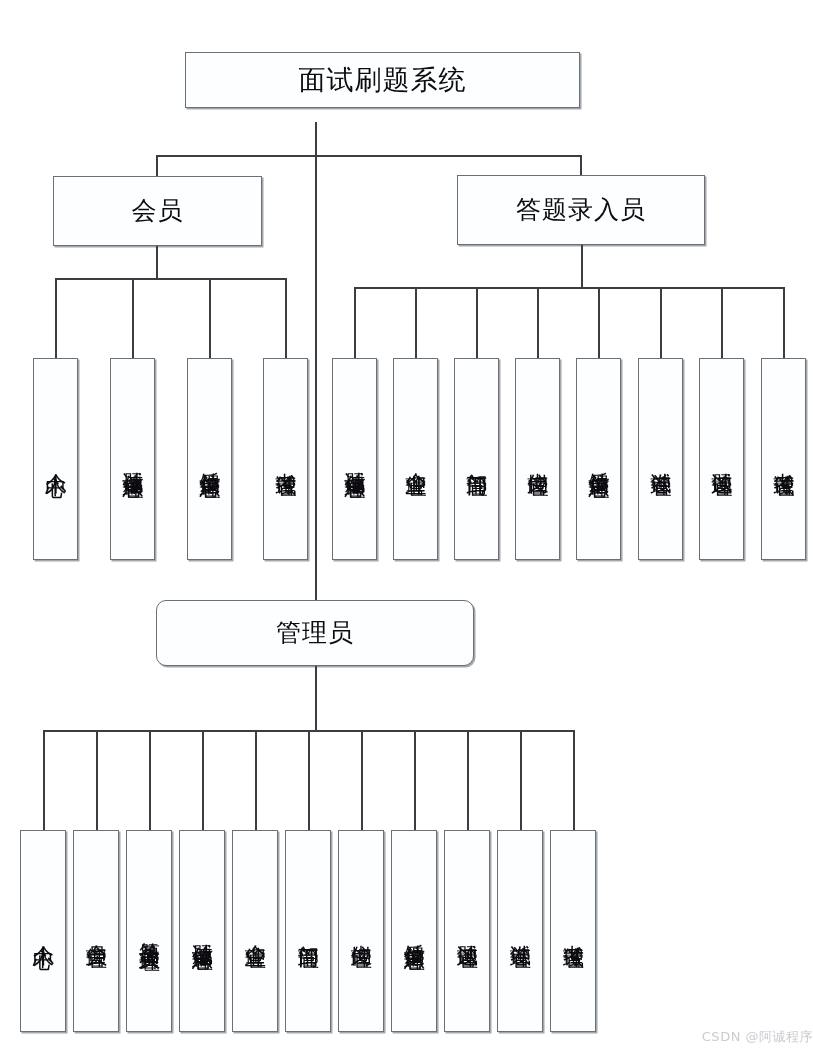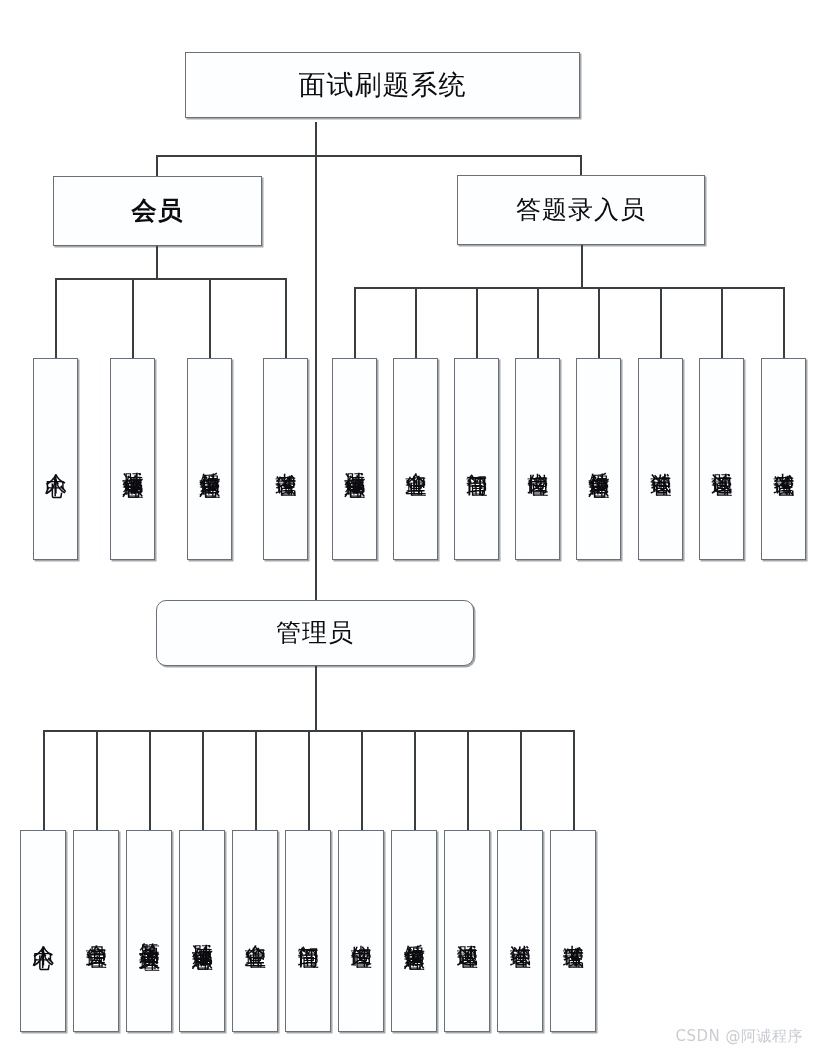--- a/index.html
+++ b/index.html
@@ -63,48 +63,48 @@
   }
   .hline {
     position: absolute;
     height: 1.5px;
     background: #3a3d42;
   }
 
   
   #watermark {
     position: absolute;
-    right: 10px;
+    right: 0;
     bottom: 10px;
-    font-size: 15px;
+    font-size: 13px;
     color: #c9ccd1;
     letter-spacing: 0.5px;
     white-space: nowrap;
   }
 </style>
 </head>
 <body>
 
 <div id="canvas">
 
-  <div class="node root" style="left:185px; top:52px; width:395px; height:66px;">
+  <div class="node root" style="left:185px; top:52px; width:395px; height:56px;">
     <span>面试刷题系统</span>
   </div>
 
   <div class="vline" style="left:315px; top:122px; height:33px;"></div>
 
   <div class="hline" style="left:156px; top:155px; width:425px;"></div>
 
   <div class="vline" style="left:156px; top:155px; height:21px;"></div>
 
   <div class="vline" style="left:580px; top:155px; height:20px;"></div>
 
   <div class="vline" style="left:315px; top:155px; height:445px;"></div>
 
-  <div class="node role" style="left:53px; top:176px; width:209px; height:70px;font-weight:bold;">
+  <div class="node role" style="left:53px; top:176px; width:209px; height:70px;">
     <span>会员</span>
   </div>
 
   <div class="node role" style="left:457px; top:175px; width:248px; height:70px;">
     <span>答题录入员</span>
   </div>
 
   <div class="vline" style="left:156px; top:246px; height:32px;"></div>
   <div class="hline" style="left:55px; top:278px; width:230px;"></div>
   <div class="vline" style="left:55px; top:278px; height:80px;"></div>

